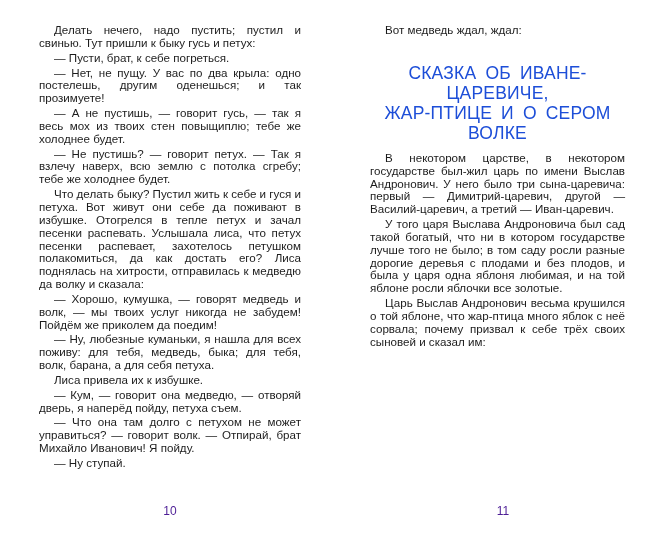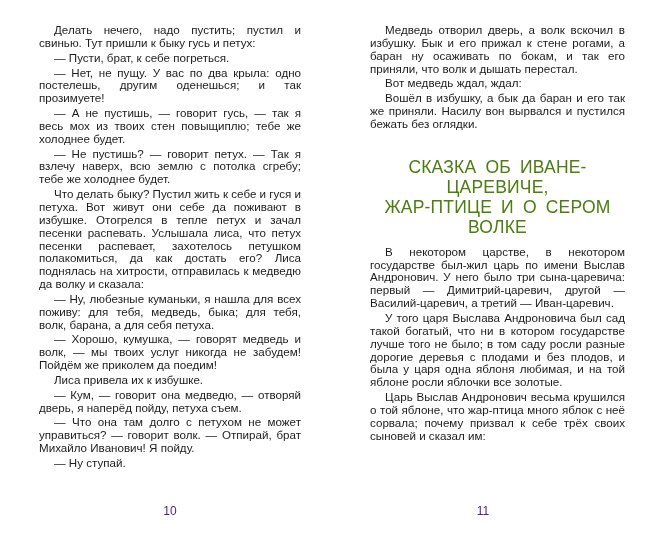--- a/index.html
+++ b/index.html
@@ -17,66 +17,64 @@
       text-align: justify;
     }
     .page-left .text { left: 37px; top: 22px; width: 266px; }
     .page-right .text { left: 38px; top: 22px; width: 259px; }
     .p { margin: 2px; text-indent: 15px; hyphens: manual; }
     .heading {
       font-family: "Liberation Sans", sans-serif;
       font-size: 17.5px;
       line-height: 20px;
       text-align: center;
-      color: #4d7c0f;
+      color: #1d4ed8;
       margin: 26px 0 9px 0;
       letter-spacing: 0.2px;
       word-spacing: 4px;
     }
     .heading span { display: block; }
     .page-num {
       position: absolute;
       top: 504px;
       font-family: "Liberation Sans", sans-serif;
       font-size: 12px;
       color: #4c1d95;
       width: 30px;
       text-align: center;
     }
     .page-left .page-num { left: 155px; }
-    .page-right .page-num { left: 138px; text-align: center; }
+    .page-right .page-num { left: 158px; text-align: center; }
   </style>
 </head>
 <body>
 
 <div class="spread">
 
   <div class="page page-left">
     <div class="text">
       <p class="p">Делать нечего, надо пустить; пустил и свинью. Тут пришли к быку гусь и петух:</p>
       <p class="p">— Пусти, брат, к себе погреться.</p>
       <p class="p">— Нет, не пущу. У вас по два крыла: одно постелешь, другим оденешься; и так прозимуете!</p>
       <p class="p">— А не пустишь, — говорит гусь, — так я весь мох из твоих стен повыщиплю; тебе же холоднее будет.</p>
       <p class="p">— Не пустишь? — говорит петух. — Так я взлечу наверх, всю землю с потолка сгребу; тебе же холоднее будет.</p>
       <p class="p">Что делать быку? Пустил жить к себе и гуся и петуха. Вот живут они себе да поживают в избушке. Отогрелся в тепле петух и зачал песенки распевать. Услышала лиса, что петух песенки распевает, захотелось петушком полакомиться, да как достать его? Лиса поднялась на хитрости, отправилась к медведю да волку и сказала:</p>
+      <p class="p">— Хорошо, кумушка, — говорят медведь и волк, — мы твоих услуг никогда не забудем! Пойдём же приколем да поедим!</p>
       <p class="p">— Ну, любезные куманьки, я нашла для всех поживу: для тебя, медведь, быка; для тебя, волк, барана, а для себя петуха.</p>
-      <p class="p">— Хорошо, кумушка, — говорят медведь и волк, — мы твоих услуг никогда не забудем! Пойдём же приколем да поедим!</p>
       <p class="p">Лиса привела их к избушке.</p>
       <p class="p">— Кум, — говорит она медведю, — отворяй дверь, я наперёд пойду, петуха съем.</p>
       <p class="p">— Что она там долго с петухом не может управиться? — говорит волк. — Отпирай, брат Михайло Иванович! Я пойду.</p>
       <p class="p">— Ну ступай.</p>
     </div>
     <div class="page-num">10</div>
   </div>
 
   <div class="page page-right">
     <div class="text">
-      <p class="p">Медведь отворил дверь, а волк вскочил в избушку. Бык и его прижал к стене рогами, а баран ну осаживать по бокам, и так его приняли, что волк и дышать перестал.</p>
       <p class="p">Вот медведь ждал, ждал:</p>
-      <p class="p">Вошёл в избушку, а бык да баран и его так же приняли. Насилу вон вырвался и пустился бежать без оглядки.</p>
 
       <div class="heading">
         <span>СКАЗКА ОБ ИВАНЕ-ЦАРЕВИЧЕ,</span>
         <span>ЖАР-ПТИЦЕ И О СЕРОМ ВОЛКЕ</span>
       </div>
 
       <p class="p">В некотором царстве, в некотором государстве был-жил царь по имени Выслав Андронович. У него было три сына-царевича: первый — Димитрий-царевич, другой — Василий-царевич, а третий — Иван-царевич.</p>
       <p class="p">У того царя Выслава Андроновича был сад такой богатый, что ни в котором государстве лучше того не было; в том саду росли разные дорогие деревья с плодами и без плодов, и была у царя одна яблоня любимая, и на той яблоне росли яблочки все золотые.</p>
       <p class="p">Царь Выслав Андронович весьма крушился о той яблоне, что жар-птица много яблок с неё сорвала; почему призвал к себе трёх своих сыновей и сказал им:</p>
     </div>

